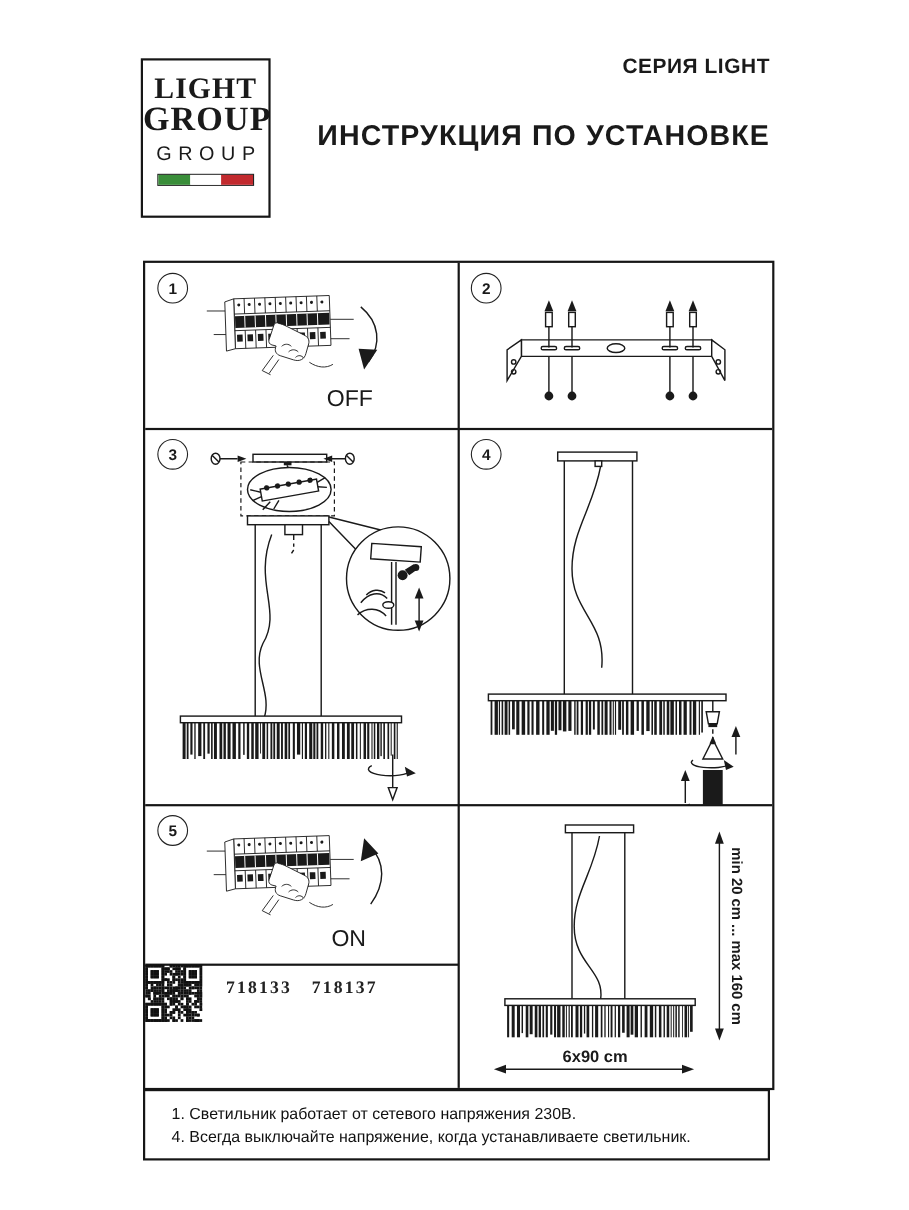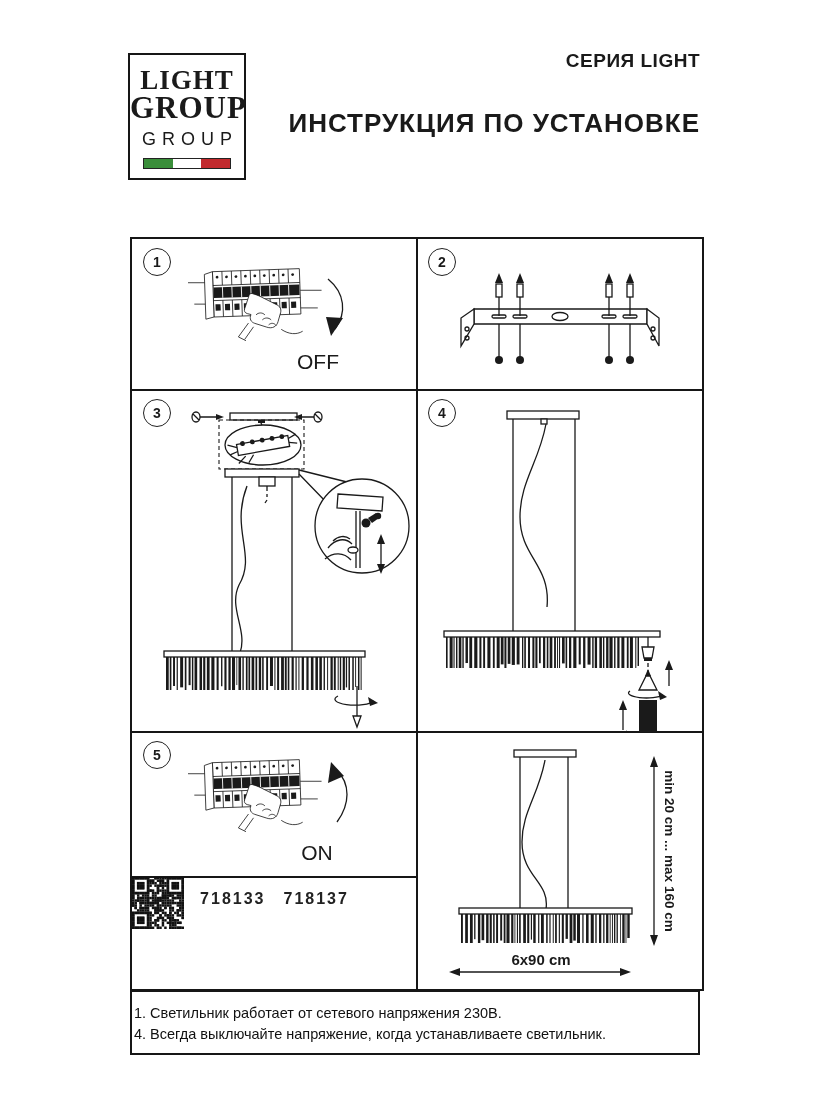--- a/index.html
+++ b/index.html
@@ -1,19 +1,19 @@
 <!DOCTYPE html>
 <html><head>
 <meta charset="utf-8">
 <style>
   html,body{margin:0;padding:0;background:#fff;}
   .page{position:relative;width:826px;height:1100px;background:#ffffff;overflow:hidden;
         font-family:"Liberation Sans",sans-serif;color:#1a1a1a;}
   
-  .logo{position:absolute;left:128px;top:53px;width:118px;height:127px;border:2px solid #161616;
+  .logo{position:absolute;left:128px;top:53px;width:118px;height:145px;border:2px solid #161616;
         box-sizing:border-box;text-align:center;padding-top:12px;background:#fff;}
   .logo .l1{font-family:"Liberation Serif",serif;font-weight:700;font-size:27px;line-height:26px;letter-spacing:1px;}
   .logo .l2{font-family:"Liberation Serif",serif;font-weight:700;font-size:31px;line-height:30px;letter-spacing:1px;}
   .logo .l3{font-family:"Liberation Sans",sans-serif;font-weight:400;font-size:18px;letter-spacing:6px;margin-top:6px;text-indent:6px;}
   .flag{width:88px;height:11px;margin:8px auto 0;display:flex;border:1px solid #222;box-sizing:border-box;}
   .flag span{flex:1;height:100%;}
   .hdr{position:absolute;right:126px;top:50px;text-align:right;}
   .hdr .series{font-weight:700;font-size:19px;letter-spacing:.5px;}
   .hdr .arts{font-weight:700;font-size:19px;letter-spacing:.5px;margin-top:9px;}
   .hdr .t1{font-weight:700;font-size:26px;letter-spacing:1px;margin-top:36px;}
@@ -30,25 +30,25 @@
   .p6{left:285px;top:493px;width:285px;height:257px;}
   .vline{position:absolute;left:284px;top:0;width:2px;height:750px;background:#161616;}
   .hl1{position:absolute;left:0;top:150px;width:570px;height:2px;background:#161616;}
   .hl2{position:absolute;left:0;top:492px;width:570px;height:2px;background:#161616;}
   .hl3{position:absolute;left:0;top:637px;width:285px;height:2px;background:#161616;}
   .stepnum{position:absolute;left:11px;top:9px;width:26px;height:26px;border:1.6px solid #222;border-radius:50%;
            text-align:center;line-height:26px;font-size:14px;font-weight:700;background:#fff;z-index:3;}
   .panel svg{position:absolute;left:0;top:0;}
   
   .qrwrap{position:absolute;left:0;top:0;width:100%;height:100%;display:flex;justify-content:center;gap:18px;padding-top:13px;box-sizing:border-box;}
-  .qritem{text-align:left;}
+  .qritem{text-align:left;font-family:Liberation Serif, serif;}
   .qritem .code{font-weight:700;font-size:16px;letter-spacing:2px;color:#222;margin-bottom:7px;}
   
   .notes{position:absolute;left:130px;top:990px;width:570px;height:65px;border:2px solid #161616;box-sizing:border-box;
-         padding:11px 10px 0 2px;font-size:14.5px;line-height:21px;color:#111;background:#fff;}
+         padding:11px 10px 0 24px;font-size:14.5px;line-height:21px;color:#111;background:#fff;}
   
   .ln{stroke:#1a1a1a;stroke-width:1.3;fill:none;}
   .lnw{stroke:#1a1a1a;stroke-width:1.3;fill:#fff;}
   .fillb{fill:#1a1a1a;stroke:none;}
   .dash{stroke:#1a1a1a;stroke-width:1.1;fill:none;stroke-dasharray:4 3;}
   text.lab{font-family:"Liberation Sans",sans-serif;fill:#1a1a1a;}
 </style>
 </head>
 <body>
 

